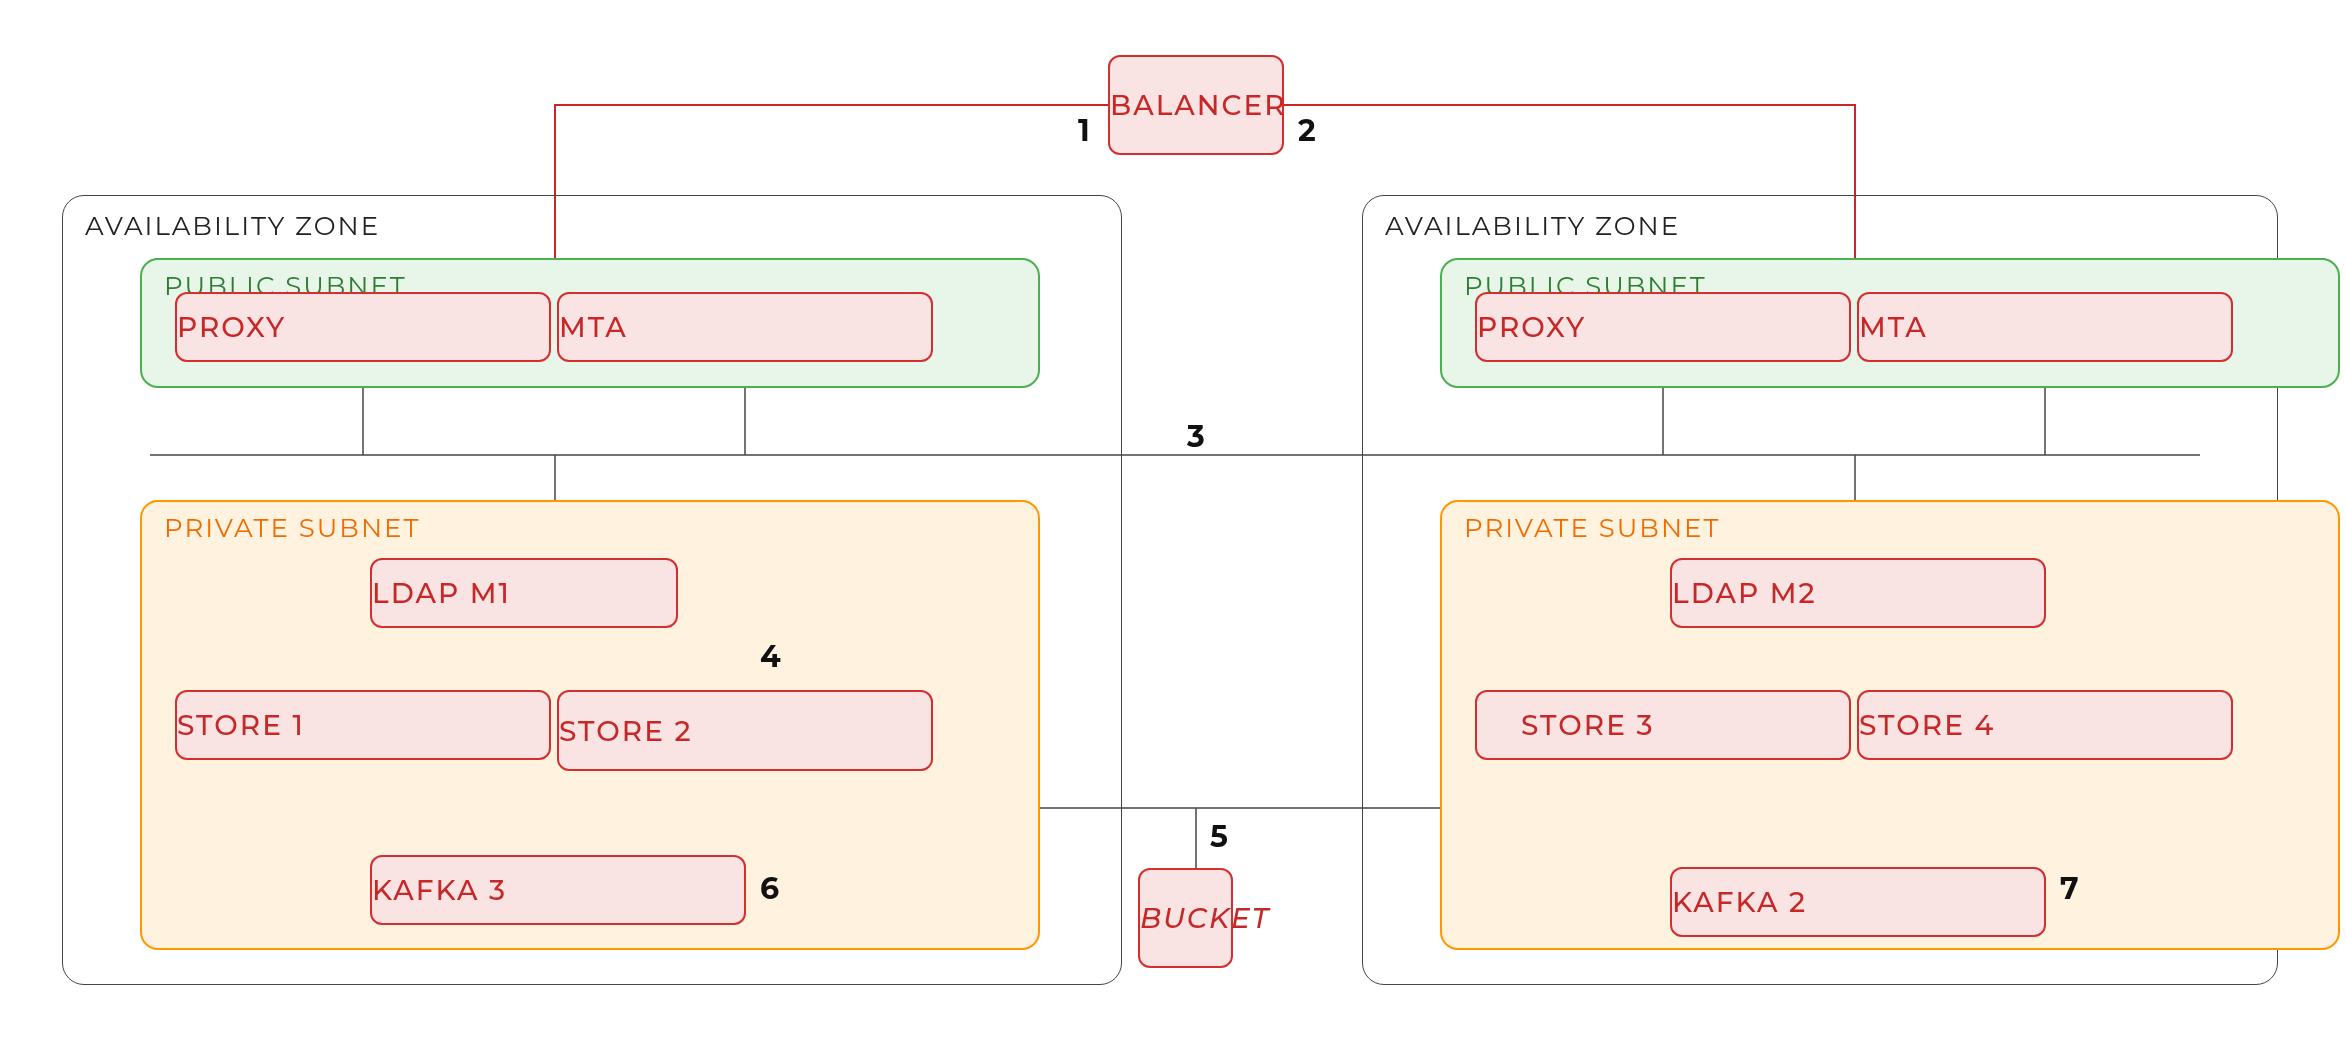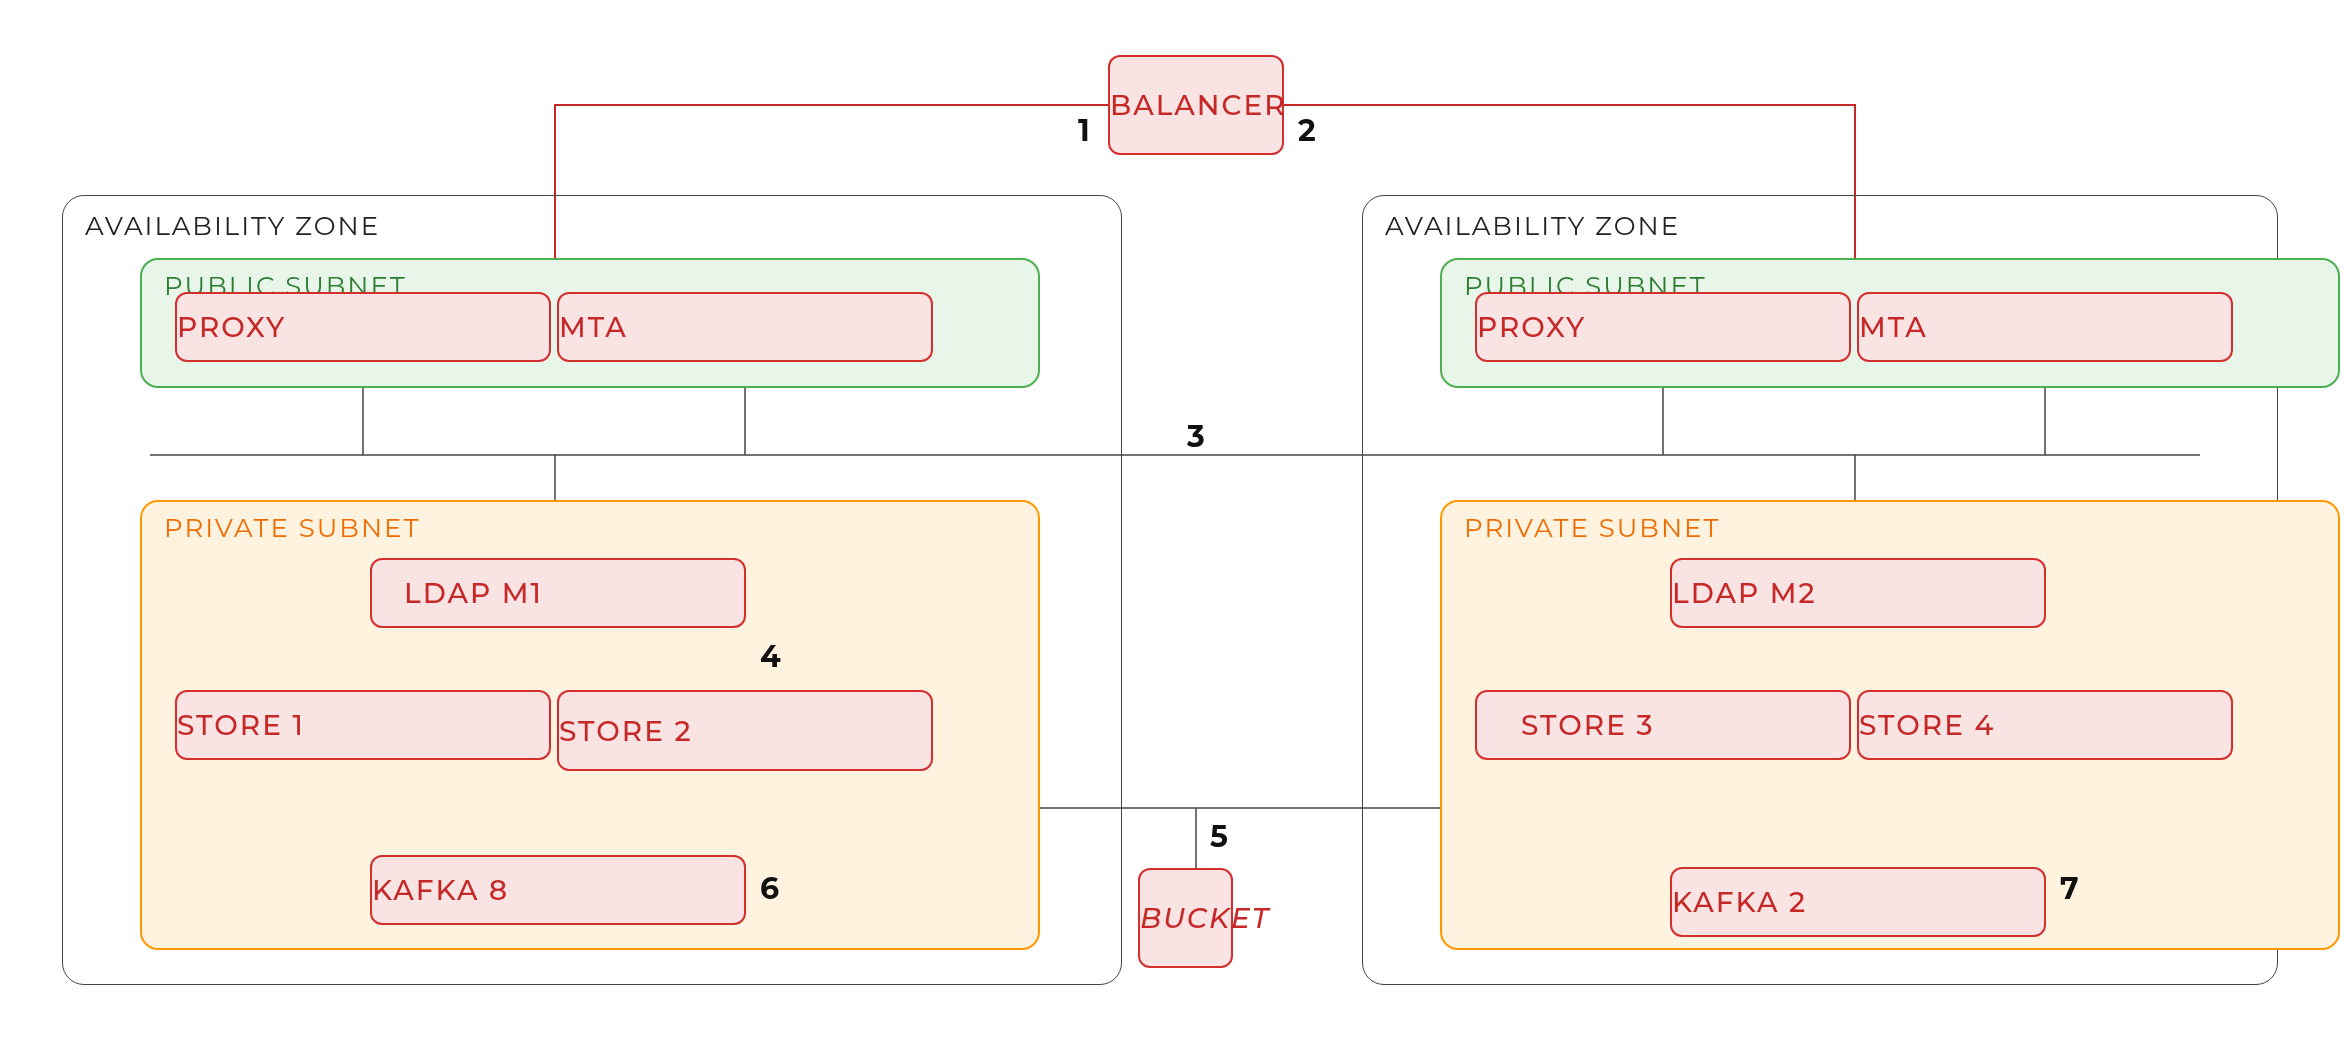--- a/index.html
+++ b/index.html
@@ -84,31 +84,31 @@
 <div class="node" style="left:175px;top:292px;width:376px;height:70px;">
   <span>PROXY</span>
 </div>
 <div class="node" style="left:557px;top:292px;width:376px;height:70px;">
   <span>MTA</span>
 </div>
 
 <div class="subnet private" style="left:140px;top:500px;width:900px;height:450px;">
   <span class="subnet-label">PRIVATE SUBNET</span>
 </div>
-<div class="node" style="left:370px;top:558px;width:376px;height:70px;padding-left:32px;">
+<div class="node" style="left:370px;top:558px;width:308px;height:70px;">
   <span>LDAP M1</span>
 </div>
 <div class="node" style="left:175px;top:690px;width:376px;height:70px;">
   <span>STORE 1</span>
 </div>
 <div class="node" style="left:557px;top:690px;width:376px;height:81px;">
   <span>STORE 2</span>
 </div>
 <div class="node" style="left:370px;top:855px;width:376px;height:70px;">
-  <span>KAFKA 8</span>
+  <span>KAFKA 3</span>
 </div>
 
 <div class="zone" style="left:1362px;top:195px;width:916px;height:790px;">
   <span class="zone-label" style="top:14px;left:22px;">AVAILABILITY ZONE</span>
 </div>
 <div class="subnet public" style="left:1440px;top:258px;width:900px;height:130px;">
   <span class="subnet-label">PUBLIC SUBNET</span>
 </div>
 <div class="node" style="left:1475px;top:292px;width:376px;height:70px;">
   <span>PROXY</span>

